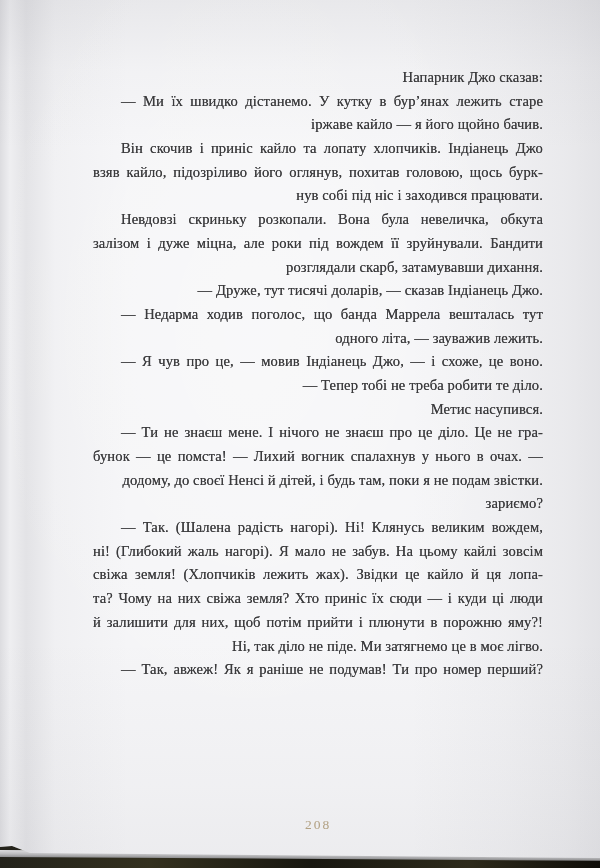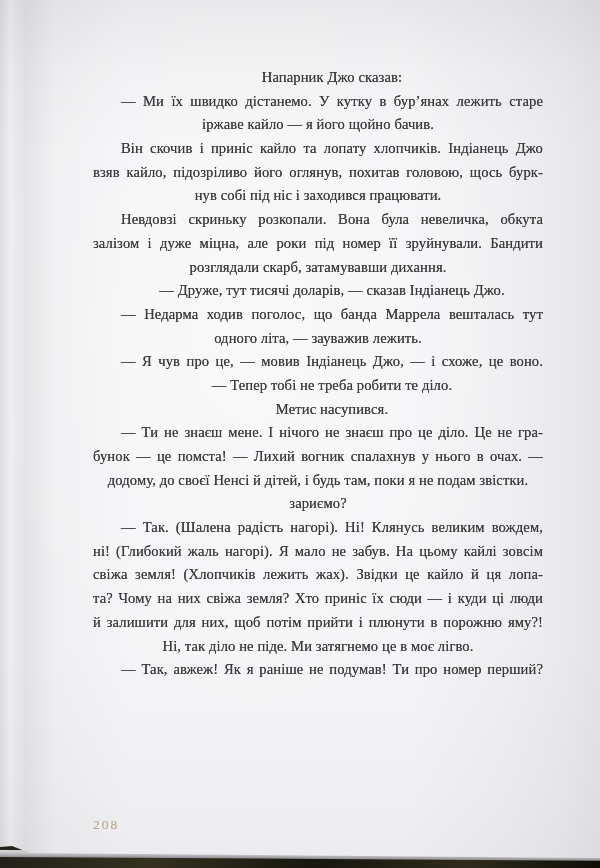--- a/index.html
+++ b/index.html
@@ -34,45 +34,45 @@
       linear-gradient(90deg, rgba(80,80,92,0.15) 0px, rgba(80,80,92,0.04) 10px, rgba(80,80,92,0.11) 26px, rgba(80,80,92,0.03) 55px, rgba(255,255,255,0) 130px, rgba(255,255,255,0) 410px, rgba(100,100,112,0.04) 505px, rgba(100,100,112,0.08) 565px, rgba(100,100,112,0.12) 100%),
       var(--paper);
   }
 
   .text{
     position:absolute;left:93px;top:66px;width:450px;
     font-size:14.6px;line-height:23.7px;letter-spacing:0.1px;
     color:var(--ink);
     text-shadow:0 0 0.35px rgba(59,59,61,0.85);
   }
-  .line{height:23.7px;text-align:center;white-space:normal;}
+  .line{height:23.7px;text-align:right;white-space:normal;}
   .line.j{text-align:justify;text-align-last:justify;}
   .line.i{text-indent:28px;}
 
   .folio{
     position:absolute;left:93px;top:817px;width:450px;
-    font-size:13.5px;letter-spacing:2px;
+    text-align:center;font-size:13.5px;letter-spacing:2px;
     color:var(--folio);
   }
 </style>
 </head>
 <body>
 
 <div class="photo">
   <div class="paper-edge"></div>
   <div class="page">
     <div class="text">
         <div class="line i">Напарник Джо сказав:</div>
         <div class="line i j">— Ми їх швидко дістанемо. У кутку в бур’янах лежить старе</div>
         <div class="line">іржаве кайло — я його щойно бачив.</div>
         <div class="line i j">Він скочив і приніс кайло та лопату хлопчиків. Індіанець Джо</div>
         <div class="line j">взяв кайло, підозріливо його оглянув, похитав головою, щось бурк-</div>
         <div class="line">нув собі під ніс і заходився працювати.</div>
         <div class="line i j">Невдовзі скриньку розкопали. Вона була невеличка, обкута</div>
-        <div class="line j">залізом і дуже міцна, але роки під номер її зруйнували. Бандити</div>
+        <div class="line j">залізом і дуже міцна, але роки під вождем її зруйнували. Бандити</div>
         <div class="line">розглядали скарб, затамувавши дихання.</div>
         <div class="line i">— Друже, тут тисячі доларів, — сказав Індіанець Джо.</div>
         <div class="line i j">— Недарма ходив поголос, що банда Маррела вешталась тут</div>
         <div class="line">одного літа, — зауважив лежить.</div>
         <div class="line i j">— Я чув про це, — мовив Індіанець Джо, — і схоже, це воно.</div>
         <div class="line i">— Тепер тобі не треба робити те діло.</div>
         <div class="line i">Метис насупився.</div>
         <div class="line i j">— Ти не знаєш мене. І нічого не знаєш про це діло. Це не гра-</div>
         <div class="line j">бунок — це помста! — Лихий вогник спалахнув у нього в очах. —</div>
         <div class="line">додому, до своєї Ненсі й дітей, і будь там, поки я не подам звістки.</div>

